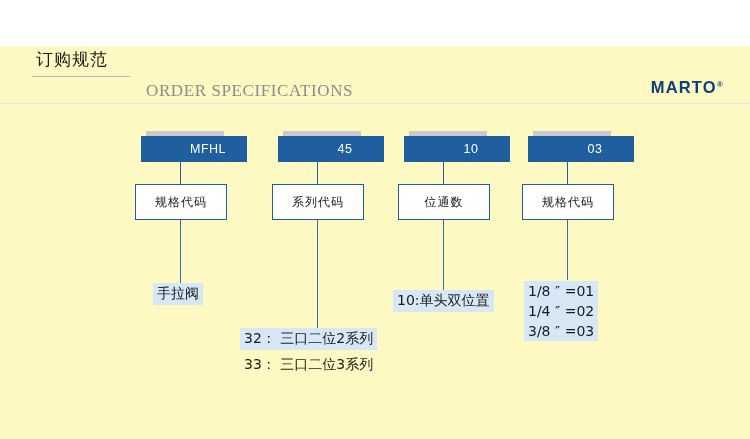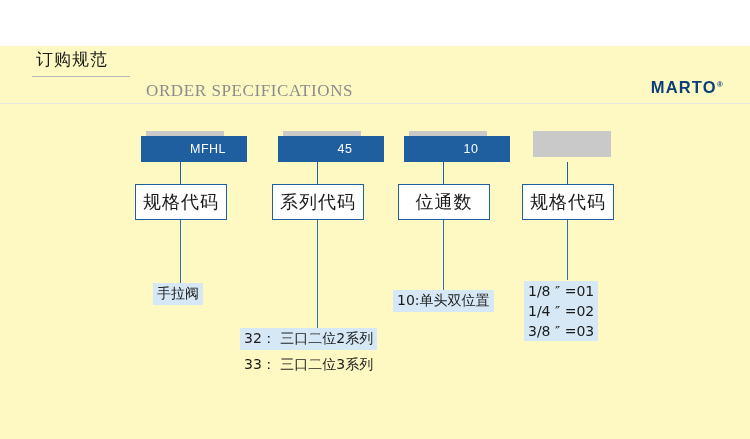--- a/index.html
+++ b/index.html
@@ -100,21 +100,21 @@
   }
 
   
   .label-box {
     position: absolute;
     width: 90px;
     height: 34px;
     background: #ffffff;
     border: 1px solid #1f5fa0;
     color: #1b1b1b;
-    font-size: 18px;
+    font-size: 12px;
     text-align: center;
     line-height: 34px;
     letter-spacing: 1px;
     font-family: "DejaVu Sans", sans-serif;
     z-index: 3;
   }
 
   .vline {
     position: absolute;
     width: 1px;
@@ -166,20 +166,21 @@
   <div class="note plain" style="left:240px; top:354px;">33： 三口二位3系列</div>
 
   <div class="code-shadow" style="left:409px; top:131px;"></div>
   <div class="code-box" style="left:404px; top:136px;">10</div>
   <div class="vline" style="left:443px; top:162px; height:22px;"></div>
   <div class="label-box" style="left:398px; top:184px;">位通数</div>
   <div class="connector-v" style="left:443px; top:218px; height:72px;"></div>
   <div class="note hl" style="left:393px; top:290px;">10:单头双位置</div>
 
   <div class="code-shadow" style="left:533px; top:131px;"></div>
+  <div class="code-box" style="left:528px; top:136px;">03</div>
   <div class="vline" style="left:567px; top:162px; height:22px;"></div>
   <div class="label-box" style="left:522px; top:184px;">规格代码</div>
   <div class="connector-v" style="left:567px; top:218px; height:62px;"></div>
   <div class="note hl" style="left:524px; top:281px;">1/8 ″ =01</div>
   <div class="note hl" style="left:524px; top:301px;">1/4 ″ =02</div>
   <div class="note hl" style="left:524px; top:321px;">3/8 ″ =03</div>
 
 </div>
 
 </body></html>

